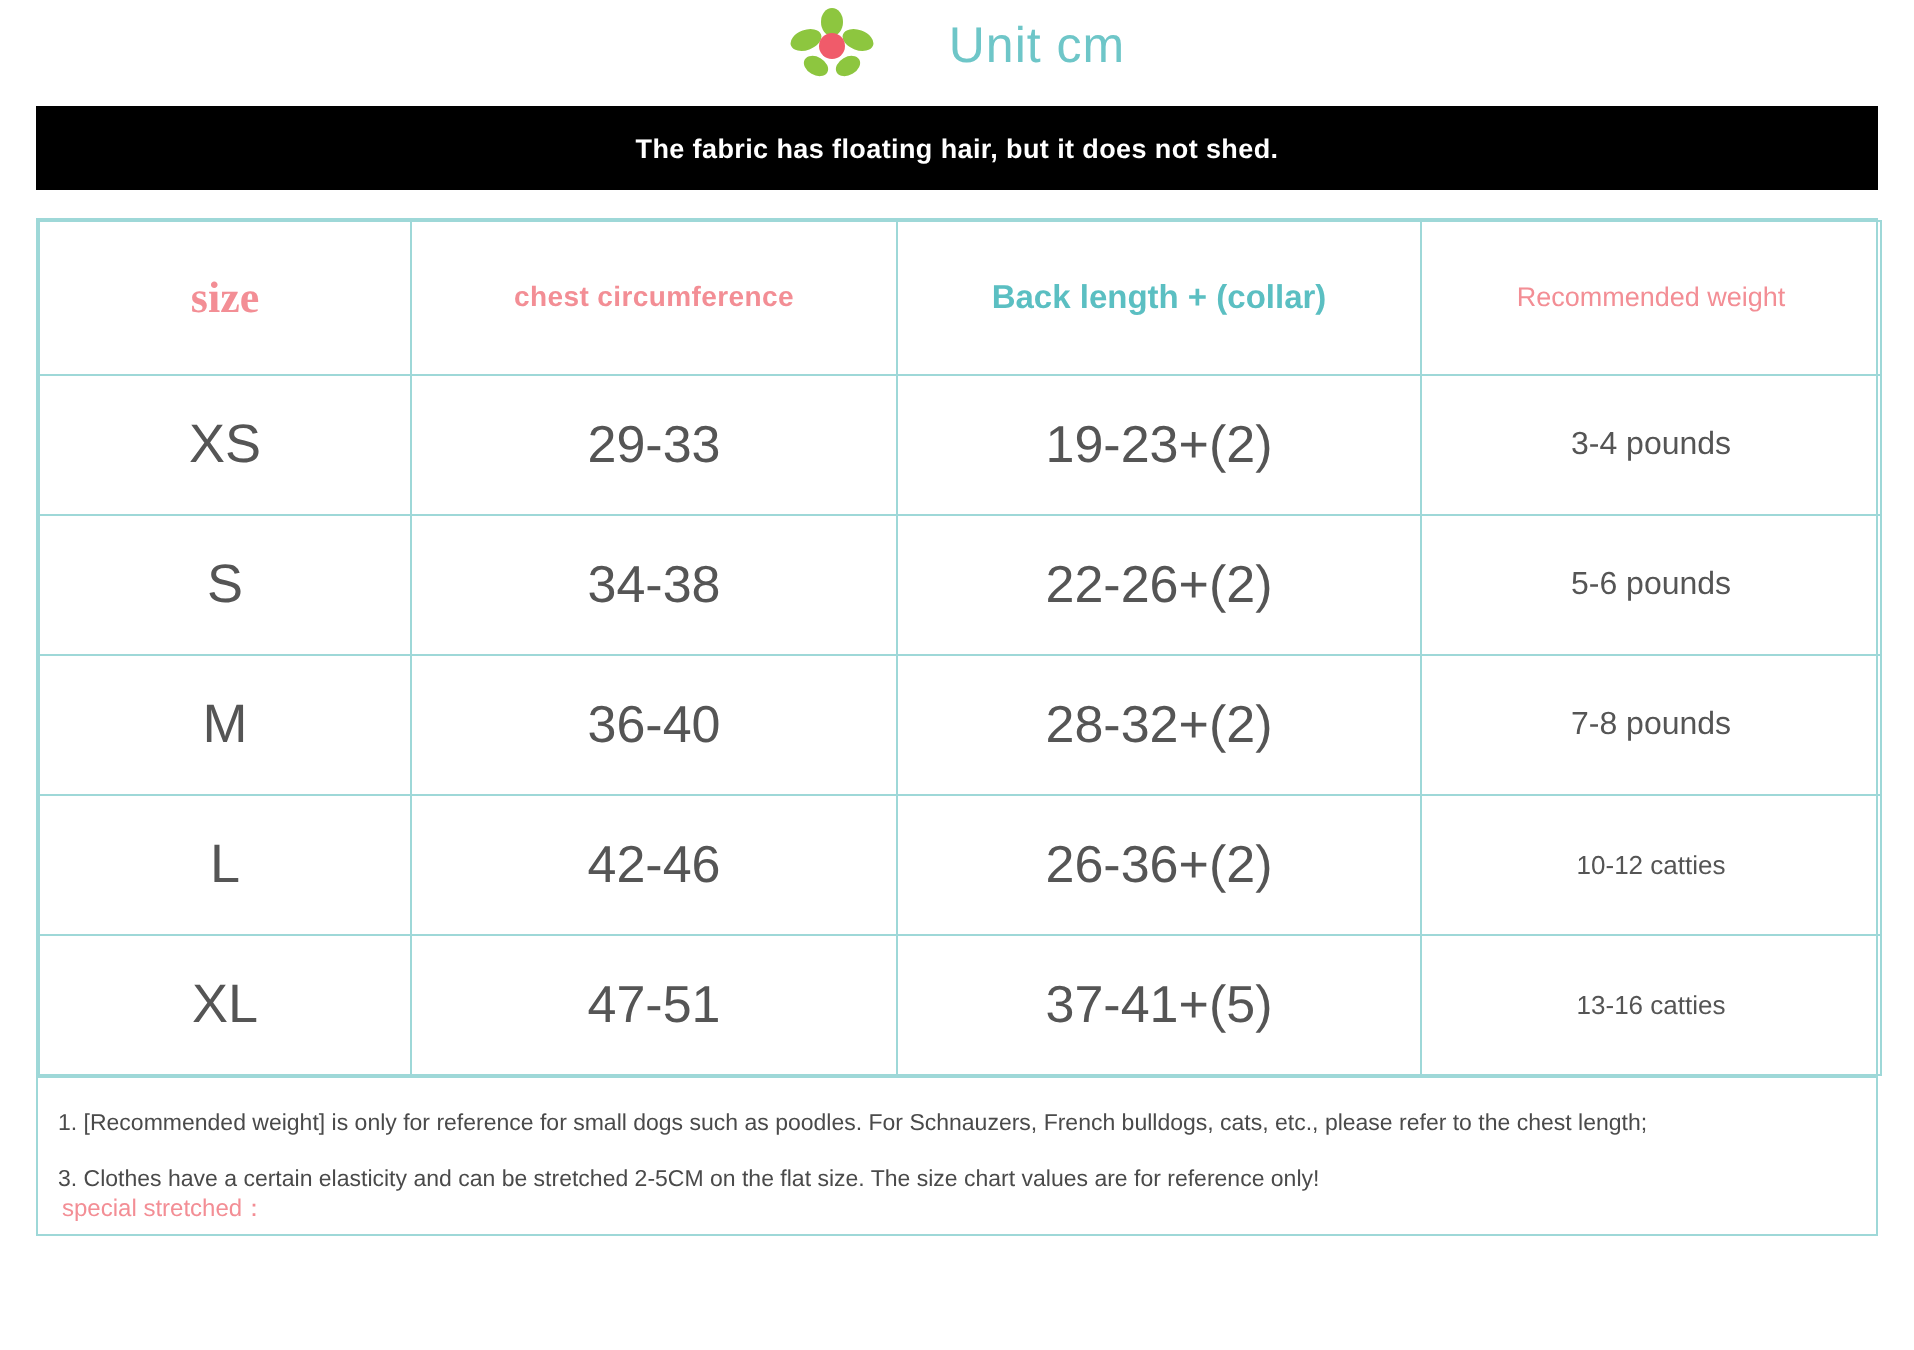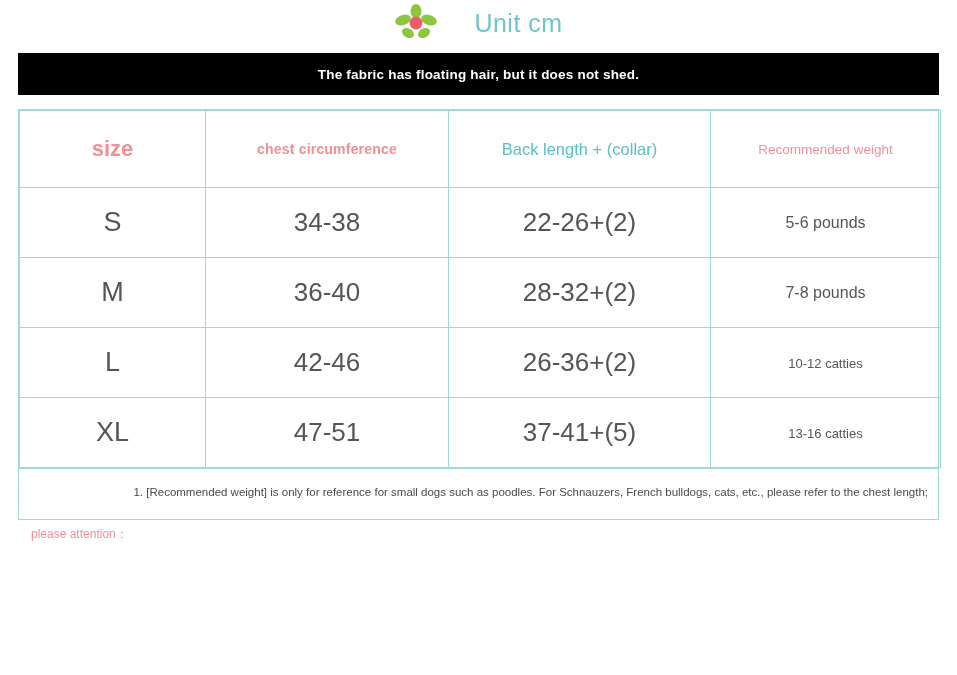--- a/index.html
+++ b/index.html
@@ -83,31 +83,32 @@
   }
   col.c1 { width: 186px; }
   col.c2 { width: 243px; }
   col.c3 { width: 262px; }
   col.c4 { width: 230px; }
 
   .th-size {
     color: #f38e95;
     font-size: 22px;
     font-weight: bold;
+    font-family: Liberation Serif, serif;
   }
   .th-chest {
     color: #f38e95;
     font-size: 14px;
     font-weight: bold;
     letter-spacing: 0.2px;
   }
   .th-back {
     color: #5bbfc2;
     font-size: 16.5px;
-    font-weight: 400;
+    font-weight: 700;
   }
   .th-weight {
     color: #f38e95;
     font-size: 13.5px;
     font-weight: 400;
   }
 
   .cell-size {
     font-size: 27px;
     color: #555555;
@@ -133,21 +134,21 @@
     border: 1px solid #9ed8d8;
     border-top: none;
     box-sizing: border-box;
     padding: 10px 0 12px 0;
     position: relative;
   }
   .note-line {
     font-size: 11.5px;
     color: #4a4a4a;
     line-height: 1.55;
-    text-align: right;
+    text-align: left;
     padding: 5px 10px;
   }
   .note-line.l2 {
     padding-left: 120px;
   }
   .special-attention {
     position: absolute;
     left: 12px;
     top: 57px;
     color: #f38e95;
@@ -198,20 +199,26 @@
           <th>
             <span class="th-back">Back length + (collar)</span>
           </th>
           <th>
             <span class="th-weight">Recommended weight</span>
           </th>
         </tr>
       </thead>
       <tbody>
         <tr>
+          <td><span class="cell-size">XS</span></td>
+          <td><span class="cell-chest">29-33</span></td>
+          <td><span class="cell-back">19-23+(2)</span></td>
+          <td><span class="cell-weight">3-4 pounds</span></td>
+        </tr>
+        <tr>
           <td><span class="cell-size">S</span></td>
           <td><span class="cell-chest">34-38</span></td>
           <td><span class="cell-back">22-26+(2)</span></td>
           <td><span class="cell-weight">5-6 pounds</span></td>
         </tr>
         <tr>
           <td><span class="cell-size">M</span></td>
           <td><span class="cell-chest">36-40</span></td>
           <td><span class="cell-back">28-32+(2)</span></td>
           <td><span class="cell-weight">7-8 pounds</span></td>
@@ -227,16 +234,17 @@
           <td><span class="cell-chest">47-51</span></td>
           <td><span class="cell-back">37-41+(5)</span></td>
           <td><span class="cell-weight big">13-16 catties</span></td>
         </tr>
       </tbody>
     </table>
   </div>
 
   <div class="notes">
     <div class="note-line">1. [Recommended weight] is only for reference for small dogs such as poodles. For Schnauzers, French bulldogs, cats, etc., please refer to the chest length;</div>
-    <span class="special-attention">please attention：</span>
+    <div class="note-line">3. Clothes have a certain elasticity and can be stretched 2-5CM on the flat size. The size chart values are for reference only!</div>
+    <span class="special-attention">special stretched：</span>
   </div>
 
 </div>
 
 </body></html>

